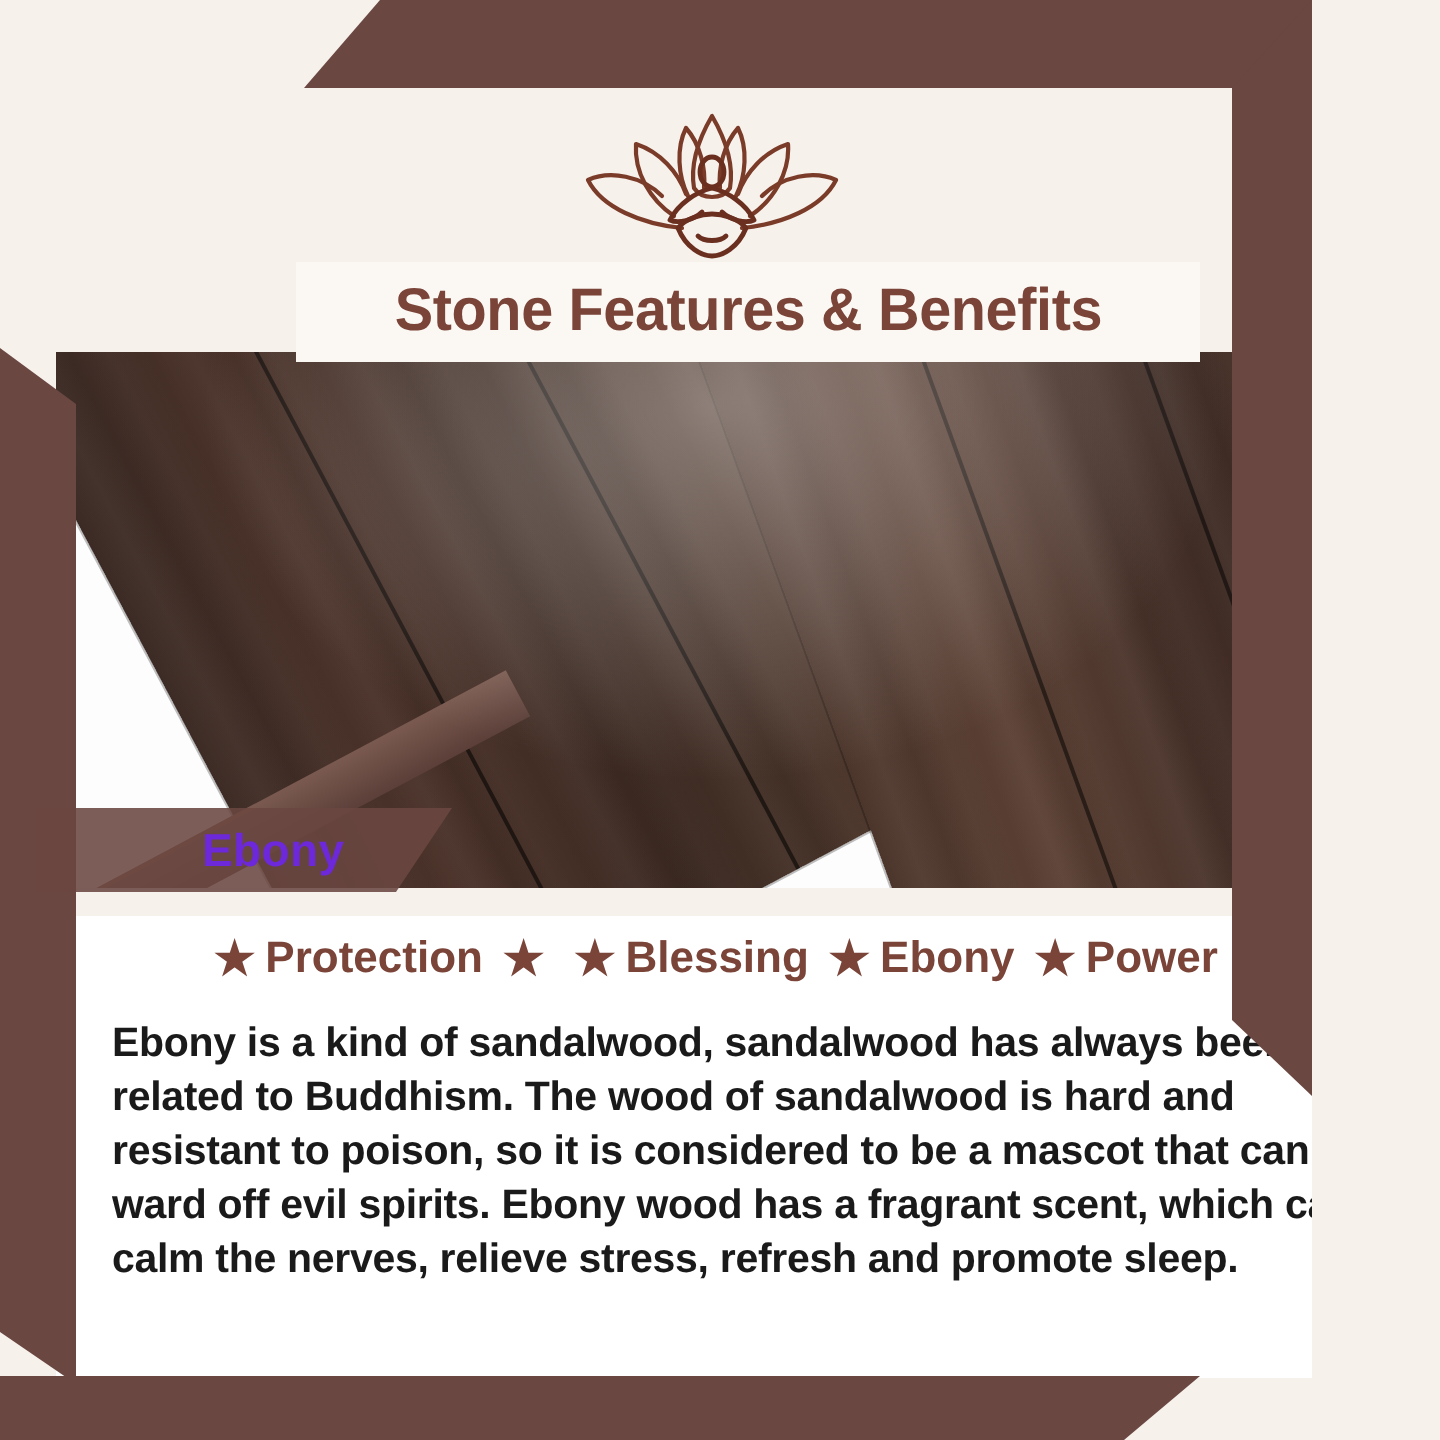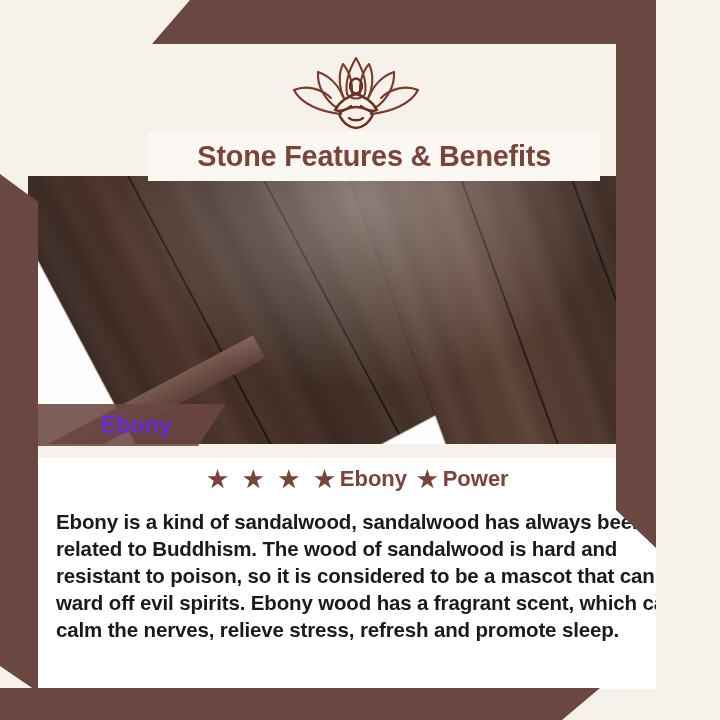--- a/index.html
+++ b/index.html
@@ -258,26 +258,28 @@
   <div class="label-banner">
     <span class="label-text">Ebony</span>
   </div>
 
   <div class="body-card">
     <div class="card-strip"></div>
 
     <div class="benefits">
       <span class="benefit">
         <span class="star">★</span>
-      </span>
-      <span class="benefit">
-        <span class="star">★</span>
-      </span>
-      <span class="benefit">
-        <span class="star">★</span>
+        <span>Protection</span>
+      </span>
+      <span class="benefit">
+        <span class="star">★</span>
+      </span>
+      <span class="benefit">
+        <span class="star">★</span>
+        <span>Blessing</span>
       </span>
       <span class="benefit">
         <span class="star">★</span>
         <span>Ebony</span>
       </span>
       <span class="benefit">
         <span class="star">★</span>
         <span>Power</span>
       </span>
     </div>

